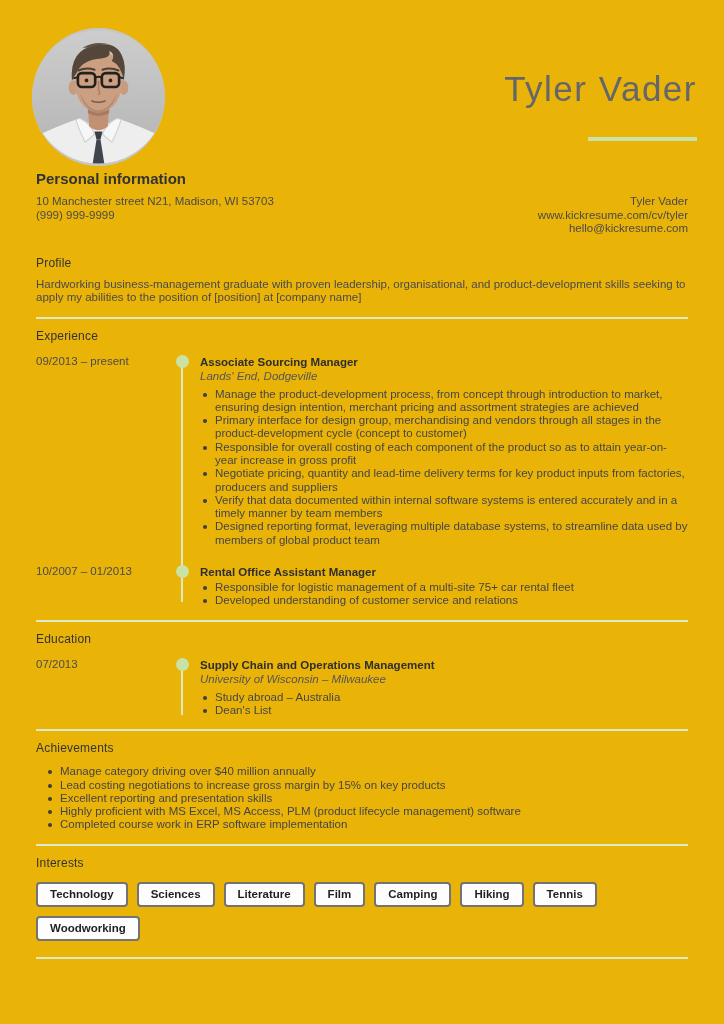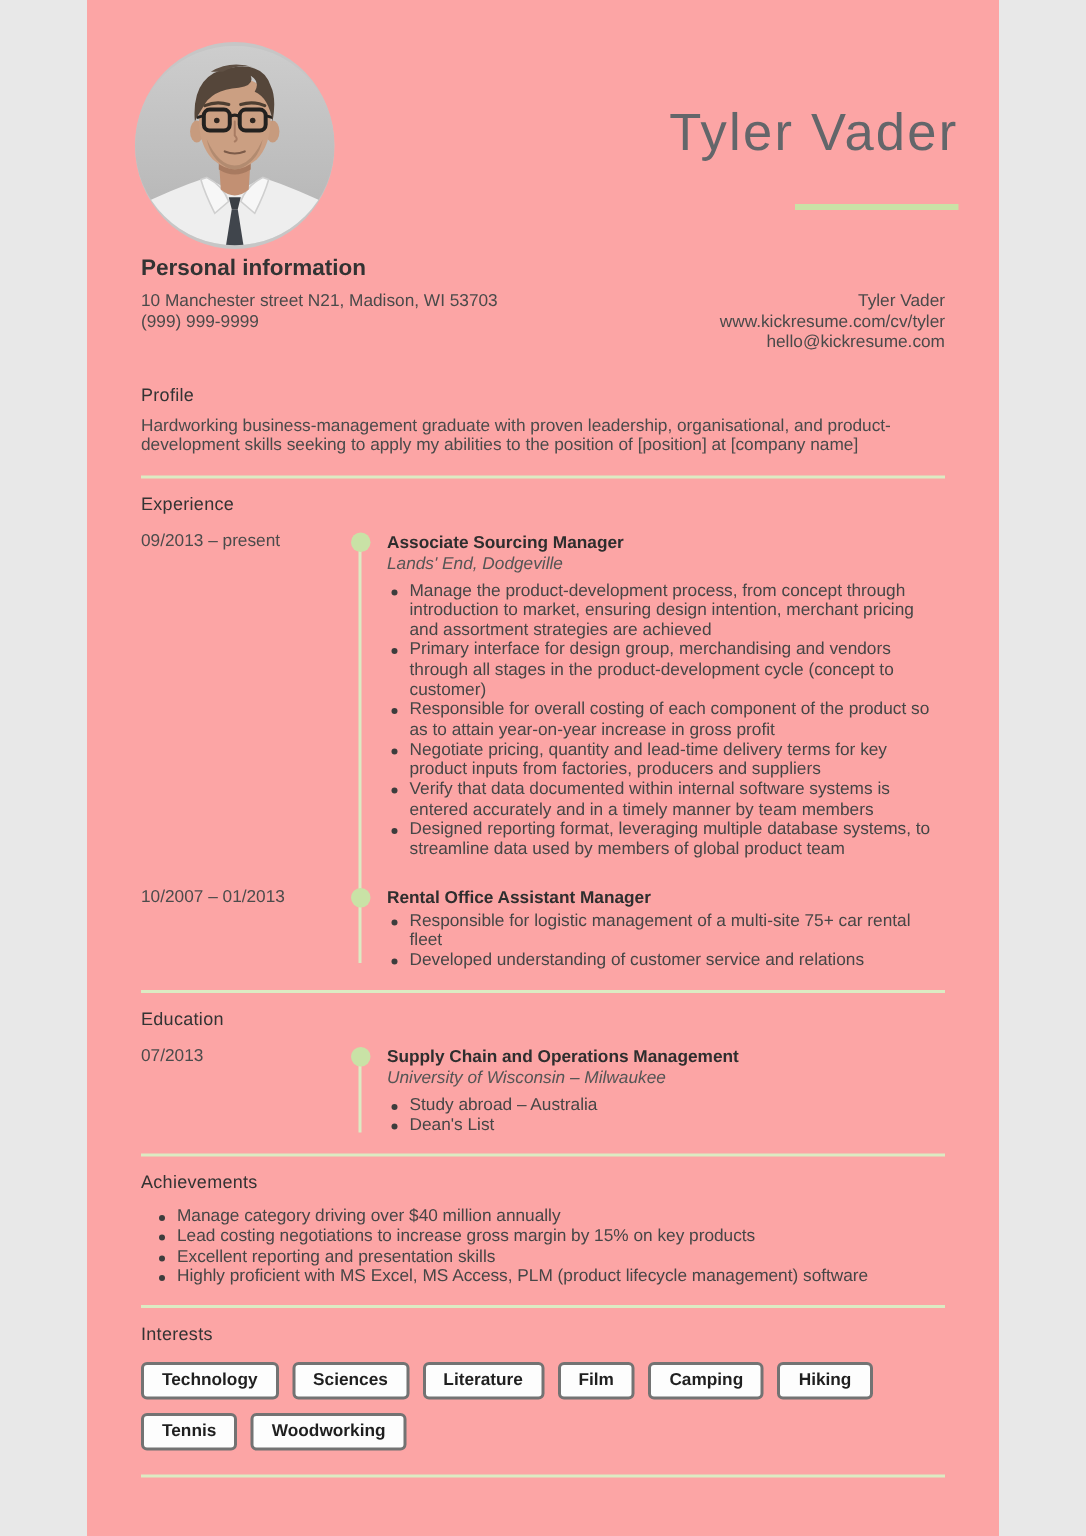--- a/index.html
+++ b/index.html
@@ -1,21 +1,21 @@
 <!DOCTYPE html>
 <html><head>
 <meta charset="utf-8">
 <style>
   * { margin:0; padding:0; box-sizing:border-box; }
   html,body { background:#e8e8e8; }
   .page {
     position:relative;
-    width:608px; height:1024px;
+    width:724px; height:1024px;
     margin:0 auto;
-    background:#fca5a5;
+    background:#eab308;
     font-family:"Liberation Sans", sans-serif;
     color:#4a4a4a;
     overflow:hidden;
   }
   
   .header { position:relative; height:170px; }
   .photo-wrap {
     position:absolute; left:32px; top:28px;
     width:133px; height:138px; border-radius:50%;
     overflow:hidden; background:#c6c6c6;
@@ -238,20 +238,21 @@
 
     <hr class="divider" style="background:#dcebc3;">
 
     <section>
       <div class="sec-heading" style="margin-bottom:10px;">Achievements</div>
       <ul class="plain">
         <li>Manage category driving over $40 million annually</li>
         <li>Lead costing negotiations to increase gross margin by 15% on key products</li>
         <li>Excellent reporting and presentation skills</li>
         <li>Highly proficient with MS Excel, MS Access, PLM (product lifecycle management) software</li>
+        <li>Completed course work in ERP software implementation</li>
       </ul>
     </section>
 
     <hr class="divider" style="background:#dcebc3;">
 
     <section>
       <div class="sec-heading">Interests</div>
       <div class="tags">
         <span class="tag">Technology</span>
         <span class="tag">Sciences</span>

